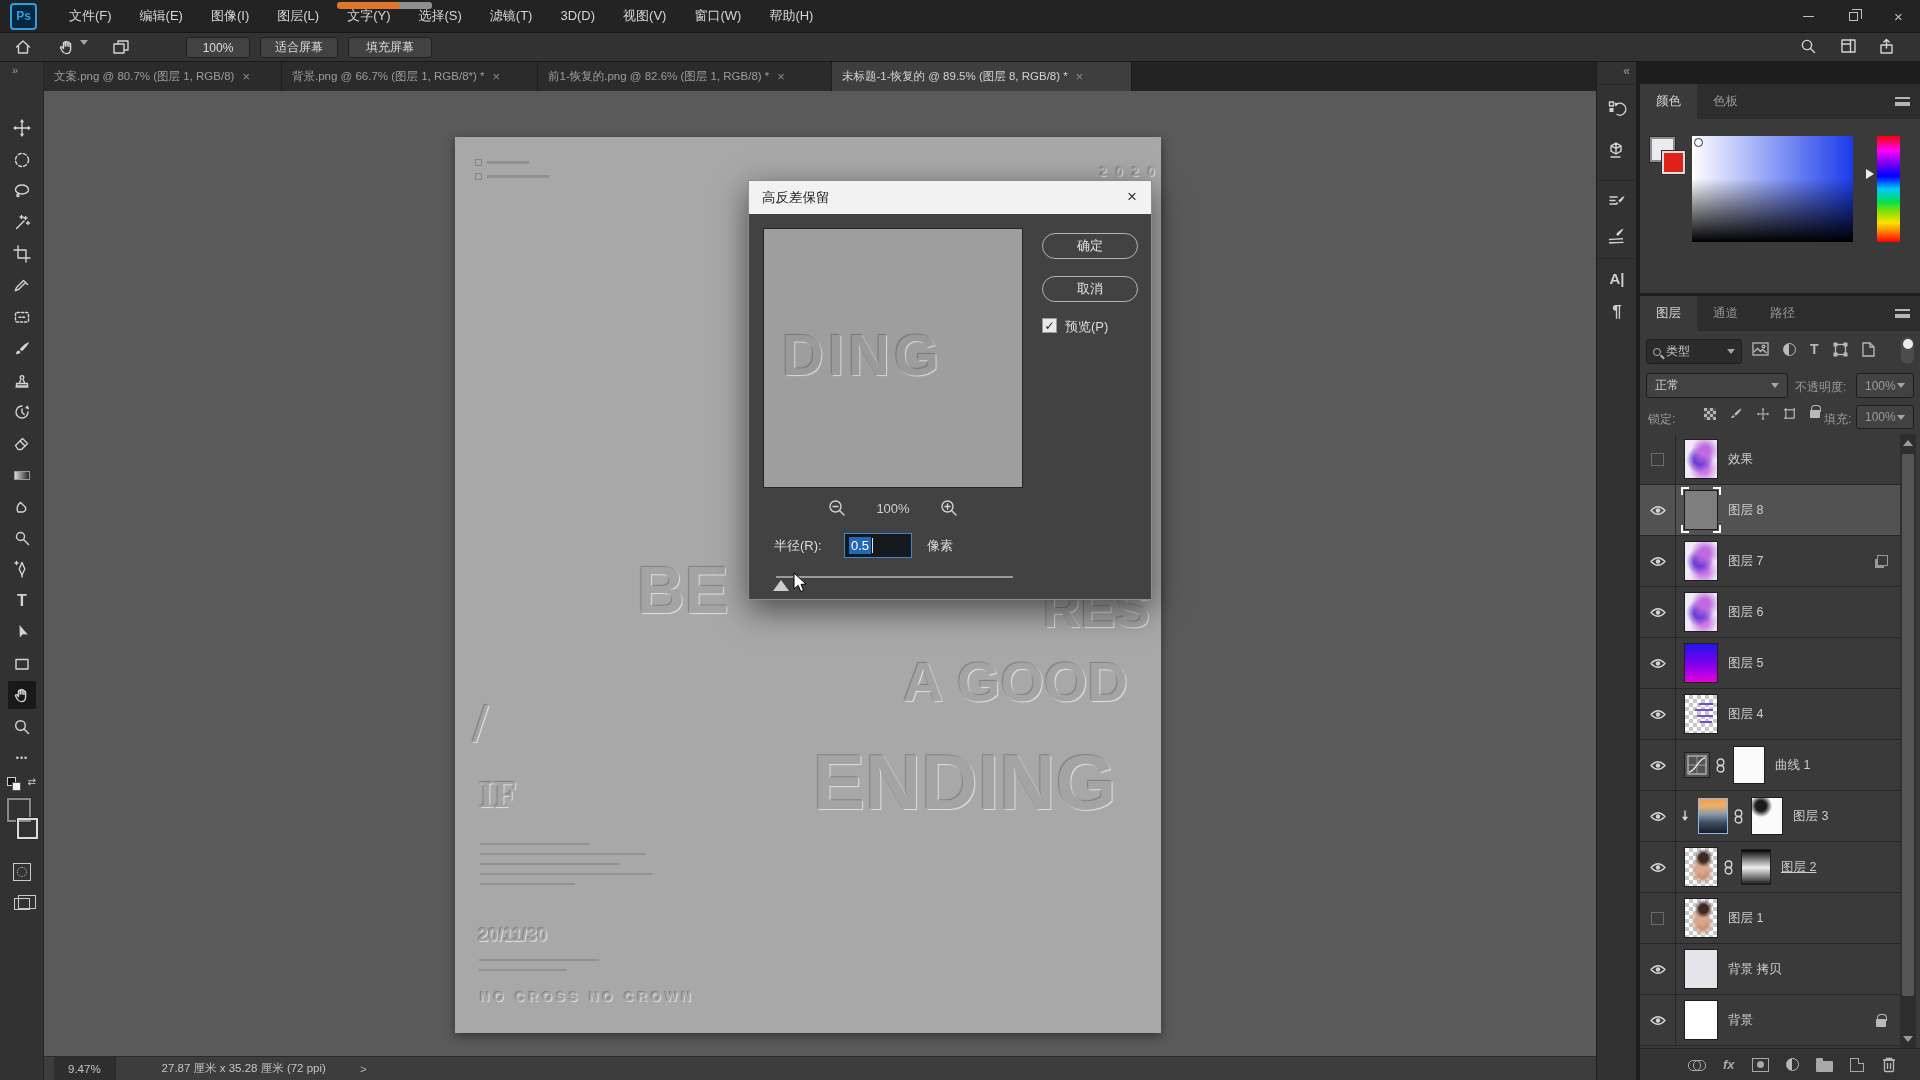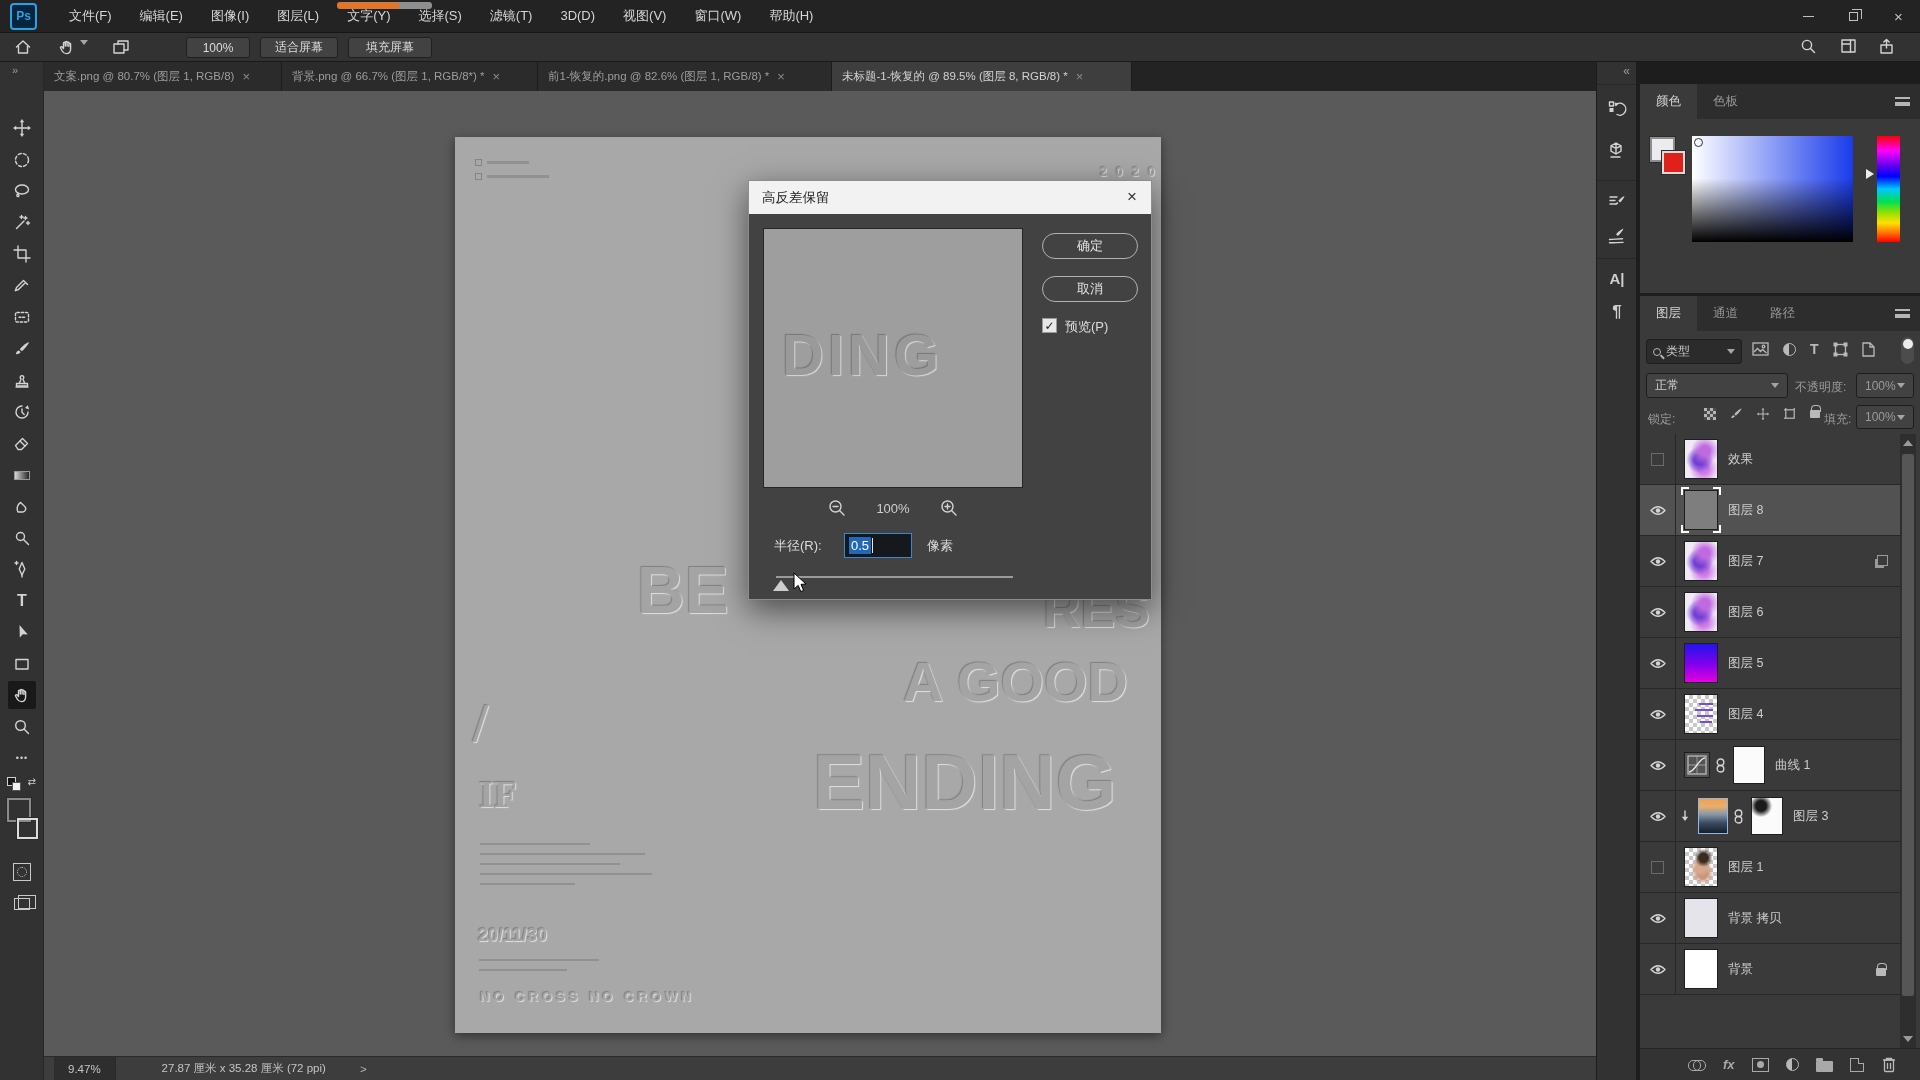--- a/index.html
+++ b/index.html
@@ -693,20 +693,35 @@
       <div class="th photo"></div>
       <svg class="ticon chain" width="9" height="15" viewBox="0 0 9 15">
           <rect x="1.2" y="1" width="6.6" height="6.5" rx="3.2"></rect>
           <rect x="1.2" y="7.5" width="6.6" height="6.5" rx="3.2"></rect>
         </svg>
       <div class="mask blob"></div>
       <span class="lname">图层 3</span>
     </div>
     <div class="lrow">
       <div class="viscell">
+          <svg class="ticon" width="16" height="11" viewBox="0 0 16 11">
+            <path d="M1 5.5Q8 -2 15 5.5 8 13 1 5.5Z"></path>
+            <circle class="f" cx="8" cy="5.5" r="2.2"></circle>
+          </svg>
+        </div>
+      <div class="th portraitbg"></div>
+      <svg class="ticon chain" width="9" height="15" viewBox="0 0 9 15">
+          <rect x="1.2" y="1" width="6.6" height="6.5" rx="3.2"></rect>
+          <rect x="1.2" y="7.5" width="6.6" height="6.5" rx="3.2"></rect>
+        </svg>
+      <div class="mask grad2 sm"></div>
+      <span class="lname u">图层 2</span>
+    </div>
+    <div class="lrow">
+      <div class="viscell">
           <span class="hiddenbox"></span>
         </div>
       <div class="th portraitbg"></div>
       <span class="lname">图层 1</span>
     </div>
     <div class="lrow">
       <div class="viscell">
           <svg class="ticon" width="16" height="11" viewBox="0 0 16 11">
             <path d="M1 5.5Q8 -2 15 5.5 8 13 1 5.5Z"></path>
             <circle class="f" cx="8" cy="5.5" r="2.2"></circle>

